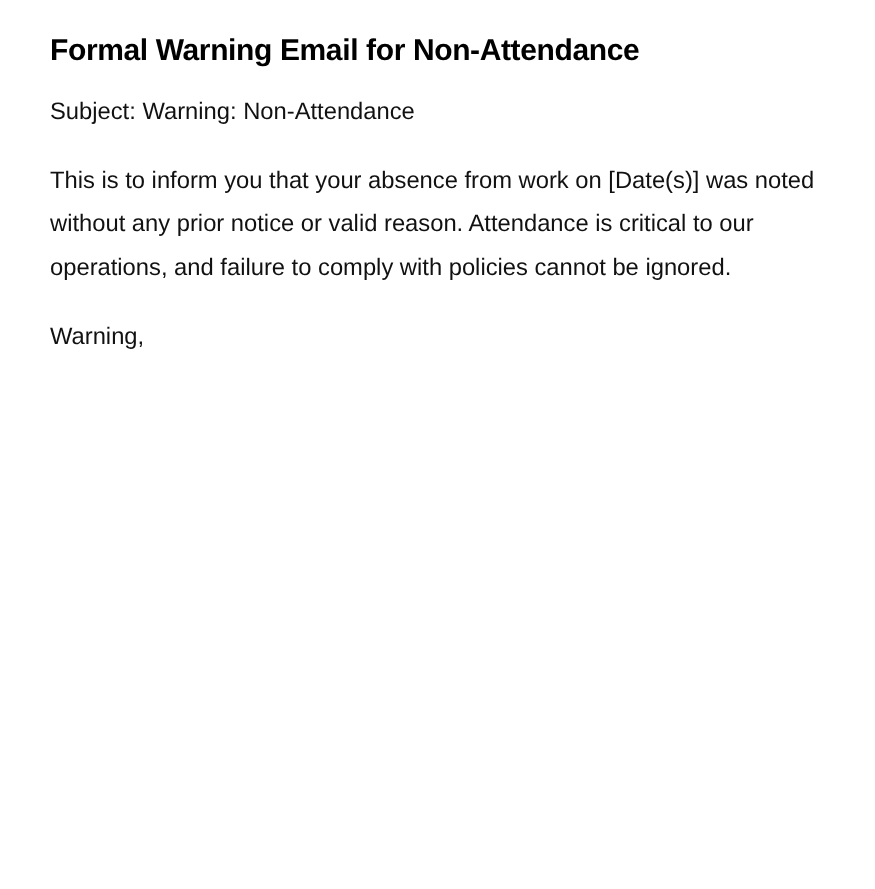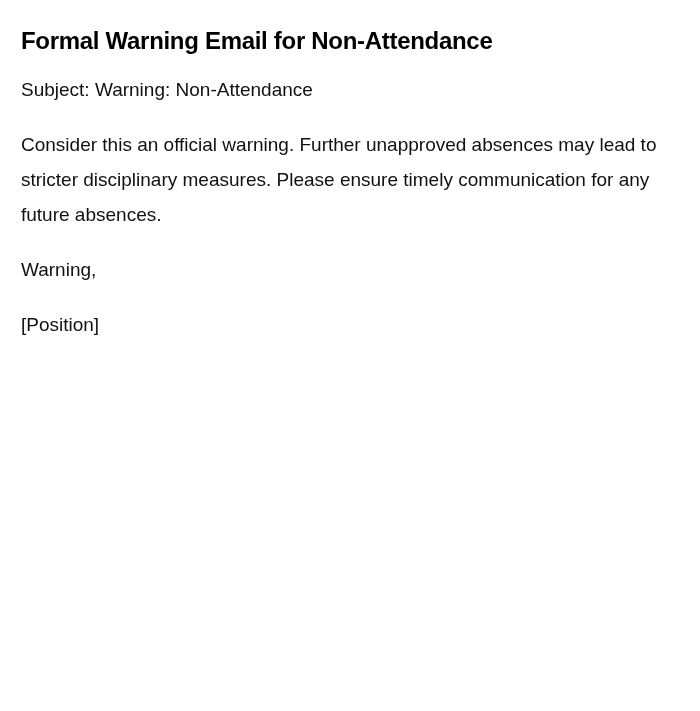--- a/index.html
+++ b/index.html
@@ -1,22 +1,21 @@
 <!DOCTYPE html>
 <html><head>
   <meta charset="utf-8">
   <style>
     html, body { margin: 0; padding: 0; background: #ffffff; }
     body { width: 700px; height: 711px; overflow: hidden; font-family: "Liberation Sans", sans-serif; color: #111111; }
-    .page { padding: 24px 40px 0 21px; }
+    .page { padding: 24px 40px 0 40px; }
     h1 { font-size: 24px; font-weight: bold; margin: 0 0 14px 0; line-height: 34px; letter-spacing: -0.3px; color: #000; }
     p { font-size: 19px; line-height: 35px; margin: 0 0 20px 0; color: #111; }
   </style>
 </head>
 <body>
 
 <div class="page">
   <h1>Formal Warning Email for Non-Attendance</h1>
   <p>Subject: Warning: Non-Attendance</p>
-  <p>Consider this an official warning. Further unapproved absences may lead to stricter disciplinary measures. Please ensure timely communication for any future absences.</p>
+  <p>This is to inform you that your absence from work on [Date(s)] was noted without any prior notice or valid reason. Attendance is critical to our operations, and failure to comply with policies cannot be ignored.</p>
   <p>Warning,</p>
-  <p>[Position]</p>
 </div>
 
 </body></html>

